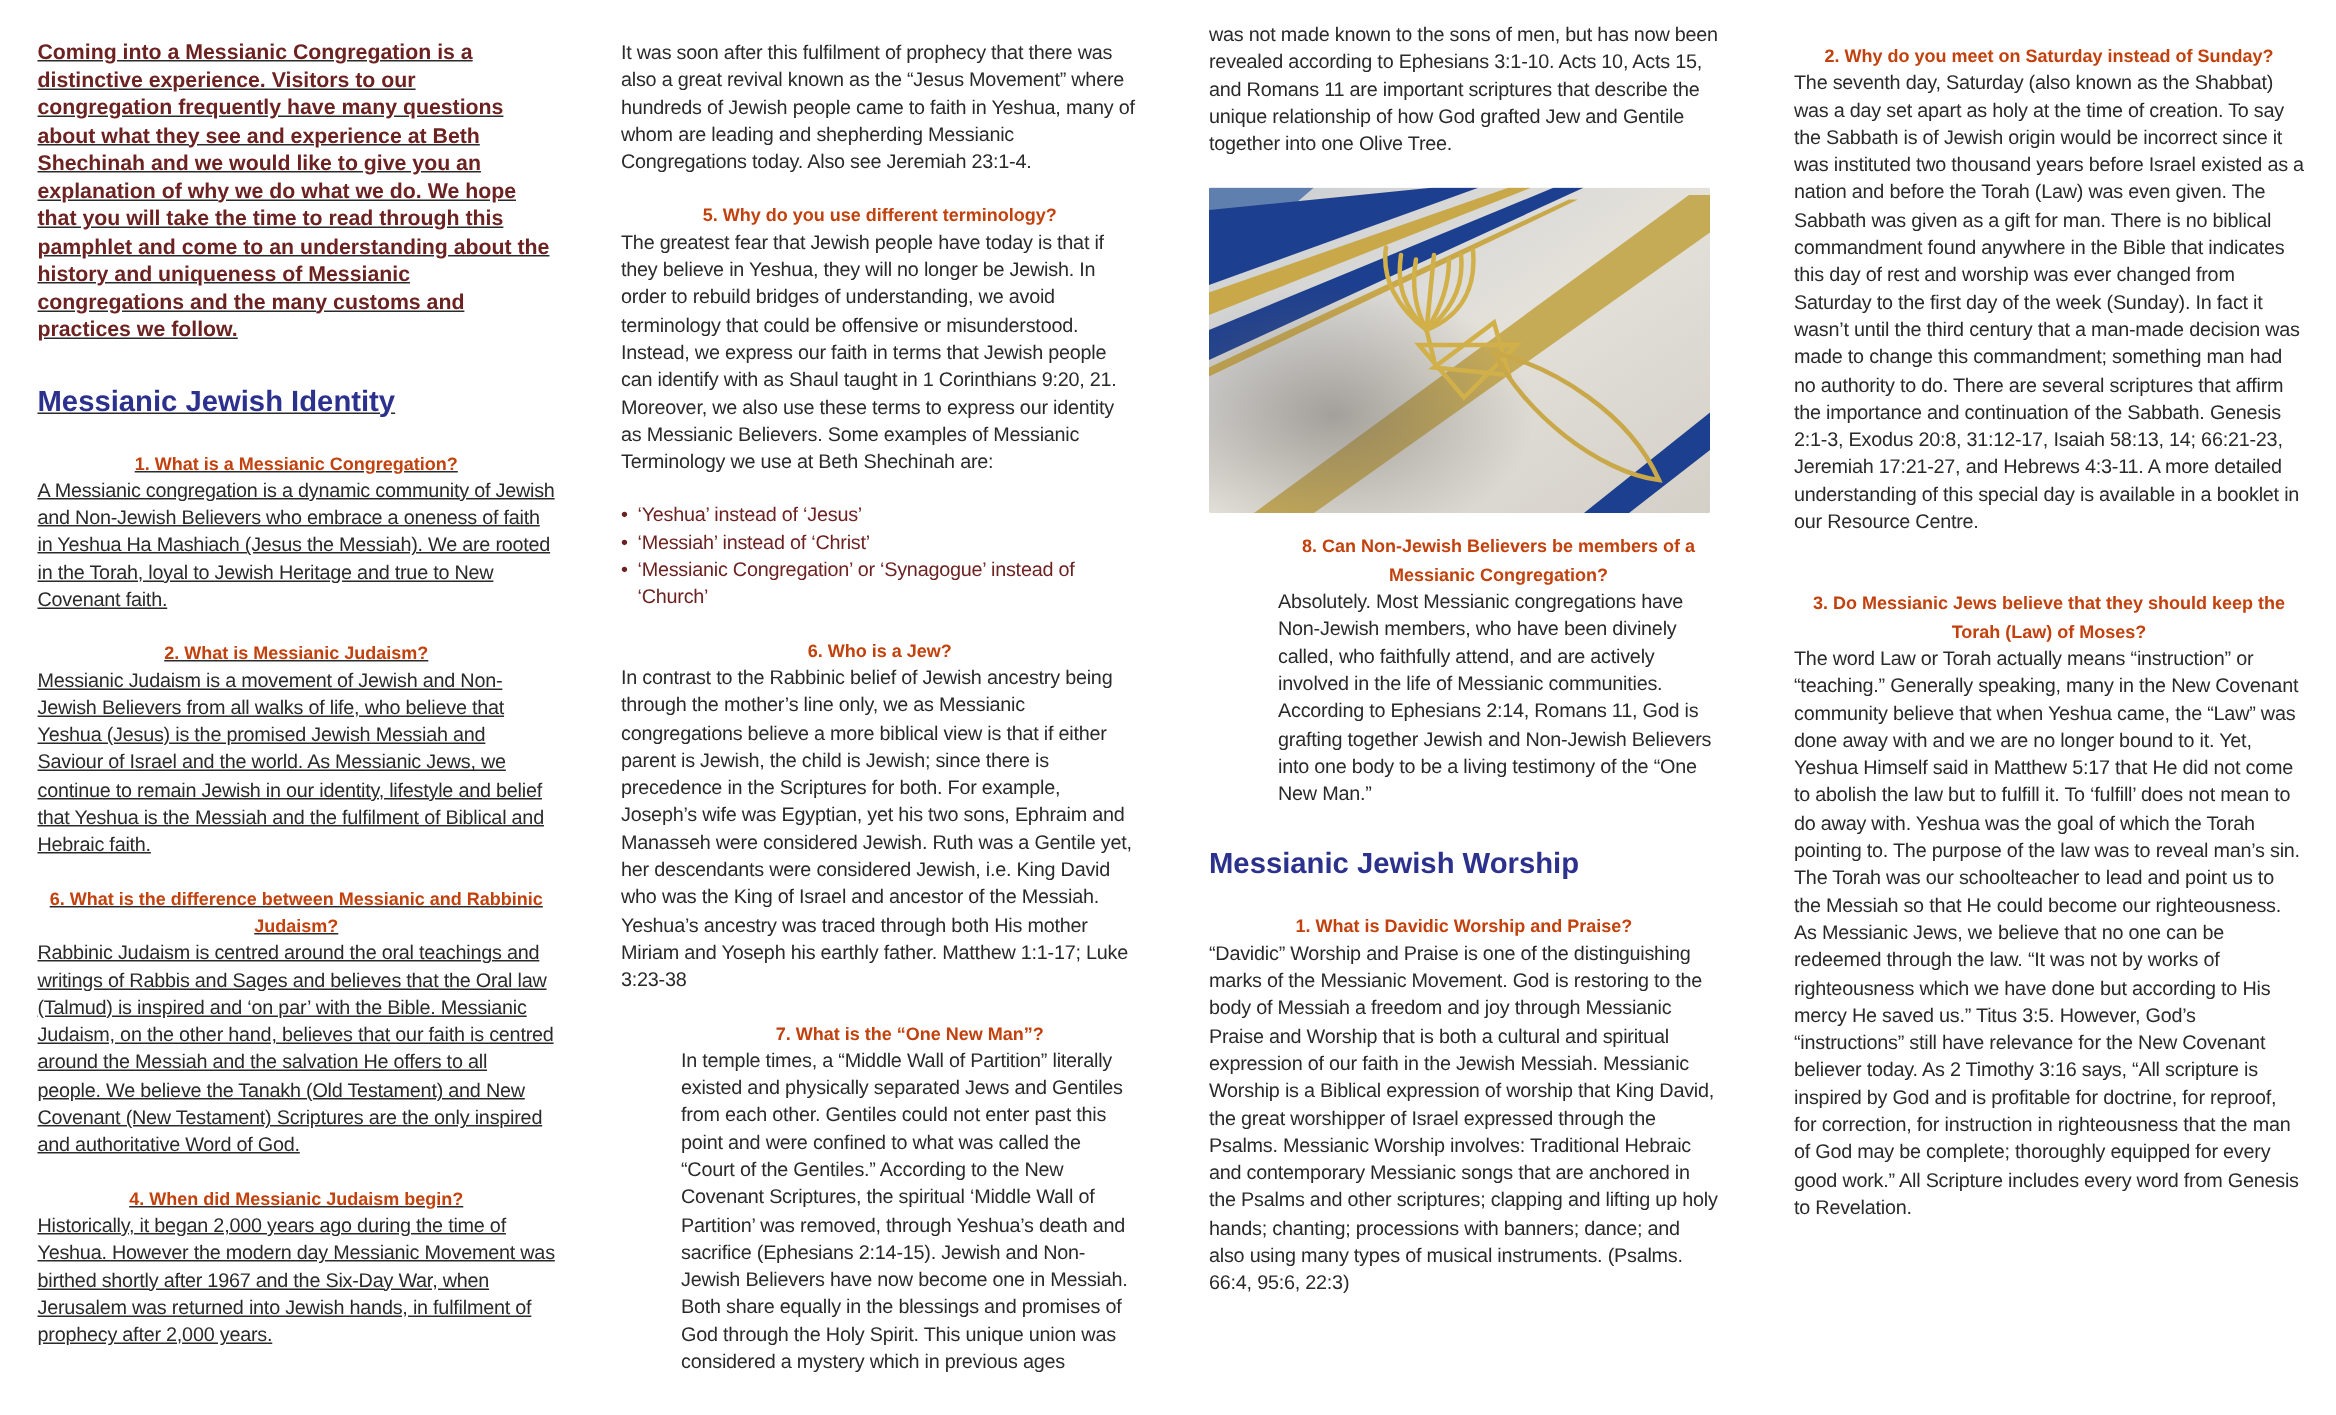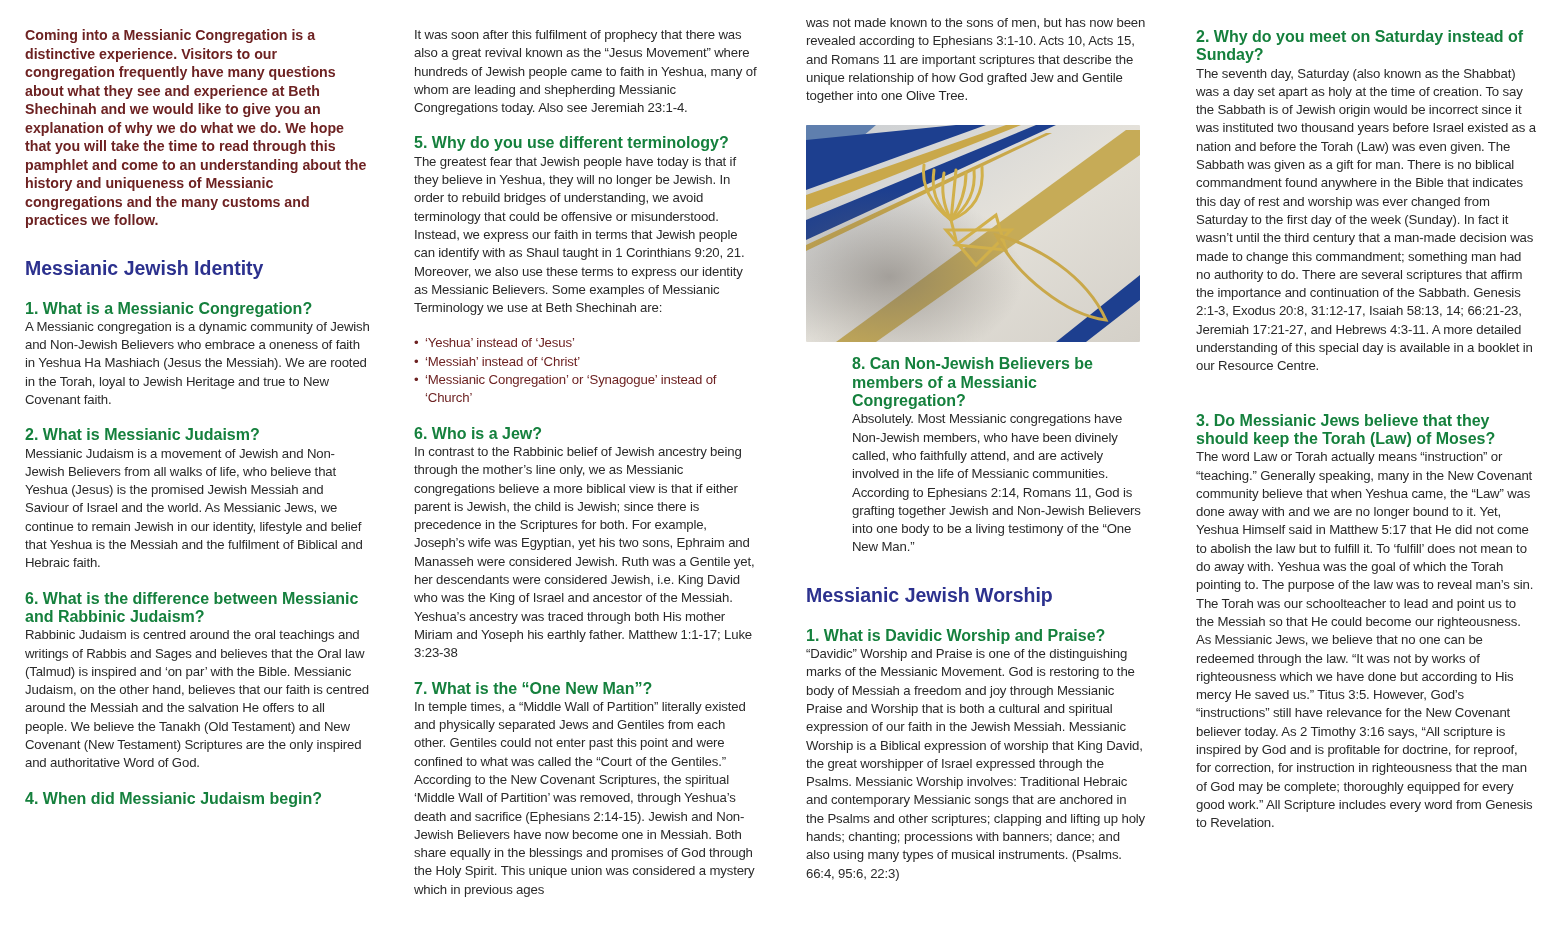--- a/index.html
+++ b/index.html
@@ -1,25 +1,25 @@
 <!DOCTYPE html>
 <html><head>
 <meta charset="utf-8">
 <style>
   html, body { margin:0; padding:0; background:#ffffff; }
   body { width:1557px; height:943px; overflow:hidden; position:relative;
          font-family:"Liberation Sans", sans-serif; color:#2a2a2a; }
   .col { position:absolute; top:0; }
-  .c1 { left:25px; width:345px; top:26px; }
+  .c1 { left:25px; width:345px; top:26px;text-decoration:underline; }
   .c2 { left:414px; width:345px; top:26px; }
   .c3 { left:806px; width:340px; top:14px; }
   .c4 { left:1196px; width:340px; top:28px; }
   .intro { color:#6d2222; font-weight:bold; font-size:14.2px; line-height:18.5px; margin:0; }
   .section-title { color:#2c318e; font-weight:bold; font-size:19.5px; margin:0; line-height:24px; }
-  .q-title { color:#15803d; font-weight:bold; font-size:16px; line-height:18.3px; margin:0; }
+  .q-title { color:#c2410c; font-weight:bold; font-size:12px; line-height:18.3px; margin:0;text-align:center; }
   .body { font-size:13.2px; line-height:18.3px; margin:0; letter-spacing:-0.15px; }
   .bullets { list-style:none; margin:0; padding:0; color:#6d2222; font-size:13.2px; line-height:18.3px; letter-spacing:-0.15px; }
   .bullets li { padding-left:11px; position:relative; }
   .bullets li .dot { position:absolute; left:0; top:0; }
   .photo { width:334px; height:217px; position:relative; overflow:hidden; border-radius:1px; }
 </style>
 </head>
 <body>
 
 <div class="col c1">
@@ -36,20 +36,21 @@
     <p class="body">Messianic Judaism is a movement of Jewish and Non-Jewish Believers from all walks of life, who believe that Yeshua (Jesus) is the promised Jewish Messiah and Saviour of Israel and the world. As Messianic Jews, we continue to remain Jewish in our identity, lifestyle and belief that Yeshua is the Messiah and the fulfilment of Biblical and Hebraic faith.</p>
   </div>
 
   <div style="margin-top:17px;">
     <h3 class="q-title">6. What is the difference between Messianic and Rabbinic Judaism?</h3>
     <p class="body">Rabbinic Judaism is centred around the oral teachings and writings of Rabbis and Sages and believes that the Oral law (Talmud) is inspired and ‘on par’ with the Bible. Messianic Judaism, on the other hand, believes that our faith is centred around the Messiah and the salvation He offers to all people. We believe the Tanakh (Old Testament) and New Covenant (New Testament) Scriptures are the only inspired and authoritative Word of God.</p>
   </div>
 
   <div style="margin-top:17px;">
     <h3 class="q-title">4. When did Messianic Judaism begin?</h3>
+    <p class="body">Historically, it began 2,000 years ago during the time of Yeshua. However the modern day Messianic Movement was birthed shortly after 1967 and the Six-Day War, when Jerusalem was returned into Jewish hands, in fulfilment of prophecy after 2,000 years.</p>
   </div>
 </div>
 
 <div class="col c2">
   <p class="body">It was soon after this fulfilment of prophecy that there was also a great revival known as the “Jesus Movement” where hundreds of Jewish people came to faith in Yeshua, many of whom are leading and shepherding Messianic Congregations today. Also see Jeremiah 23:1-4.</p>
 
   <div style="margin-top:17px;">
     <h3 class="q-title">5. Why do you use different terminology?</h3>
     <p class="body">The greatest fear that Jewish people have today is that if they believe in Yeshua, they will no longer be Jewish. In order to rebuild bridges of understanding, we avoid terminology that could be offensive or misunderstood. Instead, we express our faith in terms that Jewish people can identify with as Shaul taught in 1 Corinthians 9:20, 21. Moreover, we also use these terms to express our identity as Messianic Believers. Some examples of Messianic Terminology we use at Beth Shechinah are:</p>
     <ul class="bullets" style="margin-top:17px;">
@@ -57,21 +58,21 @@
       <li><span class="dot">•</span><span>‘Messiah’ instead of ‘Christ’</span></li>
       <li><span class="dot">•</span><span>‘Messianic Congregation’ or ‘Synagogue’ instead of ‘Church’</span></li>
     </ul>
   </div>
 
   <div style="margin-top:17px;">
     <h3 class="q-title">6. Who is a Jew?</h3>
     <p class="body">In contrast to the Rabbinic belief of Jewish ancestry being through the mother’s line only, we as Messianic congregations believe a more biblical view is that if either parent is Jewish, the child is Jewish; since there is precedence in the Scriptures for both. For example, Joseph’s wife was Egyptian, yet his two sons, Ephraim and Manasseh were considered Jewish. Ruth was a Gentile yet, her descendants were considered Jewish, i.e. King David who was the King of Israel and ancestor of the Messiah. Yeshua’s ancestry was traced through both His mother Miriam and Yoseph his earthly father. Matthew 1:1-17; Luke 3:23-38</p>
   </div>
 
-  <div style="margin-top:17px;">
+  <div style="margin-top:17px;margin-left:40px;">
     <h3 class="q-title">7. What is the “One New Man”?</h3>
     <p class="body">In temple times, a “Middle Wall of Partition” literally existed and physically separated Jews and Gentiles from each other. Gentiles could not enter past this point and were confined to what was called the “Court of the Gentiles.” According to the New Covenant Scriptures, the spiritual ‘Middle Wall of Partition’ was removed, through Yeshua’s death and sacrifice (Ephesians 2:14-15). Jewish and Non-Jewish Believers have now become one in Messiah. Both share equally in the blessings and promises of God through the Holy Spirit. This unique union was considered a mystery which in previous ages</p>
   </div>
 </div>
 
 <div class="col c3">
   <p class="body">was not made known to the sons of men, but has now been revealed according to Ephesians 3:1-10. Acts 10, Acts 15, and Romans 11 are important scriptures that describe the unique relationship of how God grafted Jew and Gentile together into one Olive Tree.</p>
 
   <div class="photo" style="margin-top:20px;">
     <svg width="334" height="217" viewBox="0 0 334 217">

